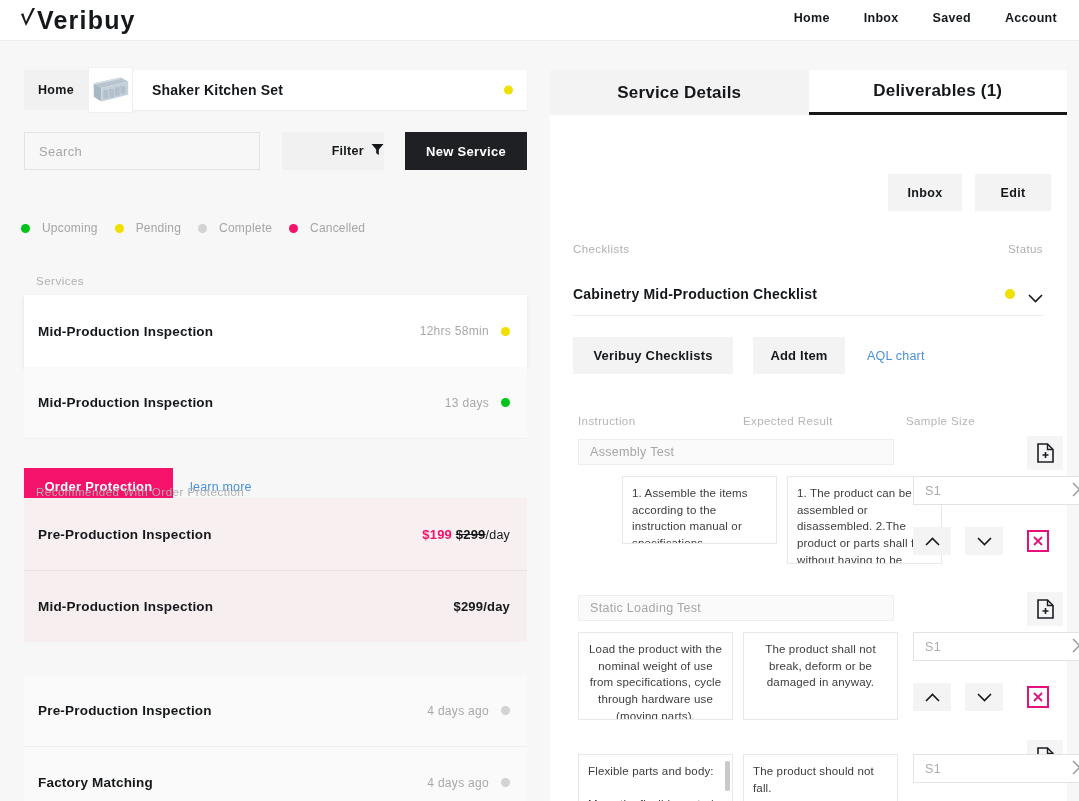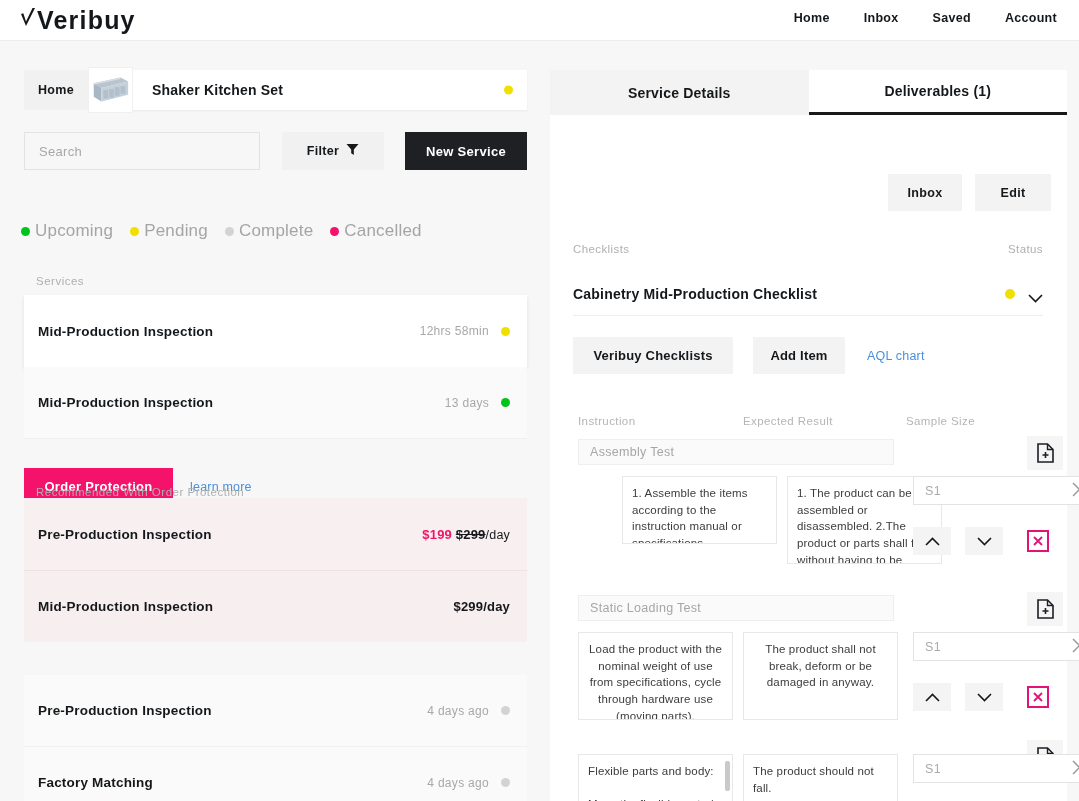--- a/index.html
+++ b/index.html
@@ -70,34 +70,34 @@
   .toolbar { position: absolute; left: 24px; top: 91px; width: 563px; height: 38px; display: flex; }
   .search-input {
     width: 236px; height: 38px; background: #f7f7f7;
     border: 1px solid #e3e3e3; padding: 0 14px;
     font-size: 13px; color: #9a9a9a; font-family: "Liberation Sans", sans-serif;
     letter-spacing: .3px;
   }
   .search-input::placeholder { color: #a8a8a8; }
   .filter-btn {
     margin-left: 22px; width: 102px; height: 38px; background: #f1f1f1;
-    border: none; display: flex; align-items: center; justify-content: center; gap: 7px;
+    border: none; display: flex; align-items: center; justify-content: flex-end; gap: 7px;
     font-size: 12.5px; font-weight: 700; color: #15181b; cursor: pointer;
     font-family: "Liberation Sans", sans-serif; letter-spacing: .3px;
   }
   .new-service-btn {
     margin-left: 21px; width: 122px; height: 38px; background: #1f2023; color: #ffffff;
     border: none; font-size: 13px; font-weight: 700; cursor: pointer;
     font-family: "Liberation Sans", sans-serif; letter-spacing: .3px;
   }
 
   .legend {
     position: absolute; left: 21px; top: 180px; display: flex; gap: 17px; align-items: center;
   }
-  .legend-item { display: flex; align-items: center; gap: 5px; font-size: 17px; color: #a5a5a5; letter-spacing: .2px;}
+  .legend-item { display: flex; align-items: center; gap: 12px; font-size: 12px; color: #a5a5a5; letter-spacing: .2px;}
   .legend-dot { width: 9px; height: 9px; border-radius: 50%; display: inline-block; }
 
   .section-label {
     position: absolute; left: 36px; font-size: 11.5px; color: #b0b0b0; letter-spacing: .5px;
   }
   #services-label { top: 234px; }
   #recommended-label { top: 445px; left: 36px; }
 
   .svc-group { position: absolute; left: 24px; width: 503px; }
   .svc-row {
@@ -126,21 +126,21 @@
   .learn-more { margin-left: 17px; font-size: 12.5px; color: #4a90d9; text-decoration: none; letter-spacing: .2px; }
 
   
   .right-panel {
     position: absolute; left: 540px; top: 41px; width: 539px; height: 760px;
     background: #f7f7f7; overflow: hidden;
   }
   .tabs { position: absolute; left: 10px; top: 29px; width: 517px; height: 45px; display: flex; }
   .tab {
     flex: 1; display: flex; align-items: center; justify-content: center;
-    font-size: 14px; font-weight: 700; color: #15181b; cursor: pointer; letter-spacing: .2px;
+    font-size: 17px; font-weight: 700; color: #15181b; cursor: pointer; letter-spacing: .2px;
   }
   .tab.inactive { background: #f3f3f3; }
   .tab.active { background: #ffffff; border-bottom: 3px solid #16181a; }
 
   .right-card {
     position: absolute; left: 10px; top: 74px; width: 517px; height: 686px;
     background: #ffffff;
   }
   .rc-actions { position: absolute; right: 16px; top: 59px; display: flex; gap: 13px; }
   .rc-btn {

